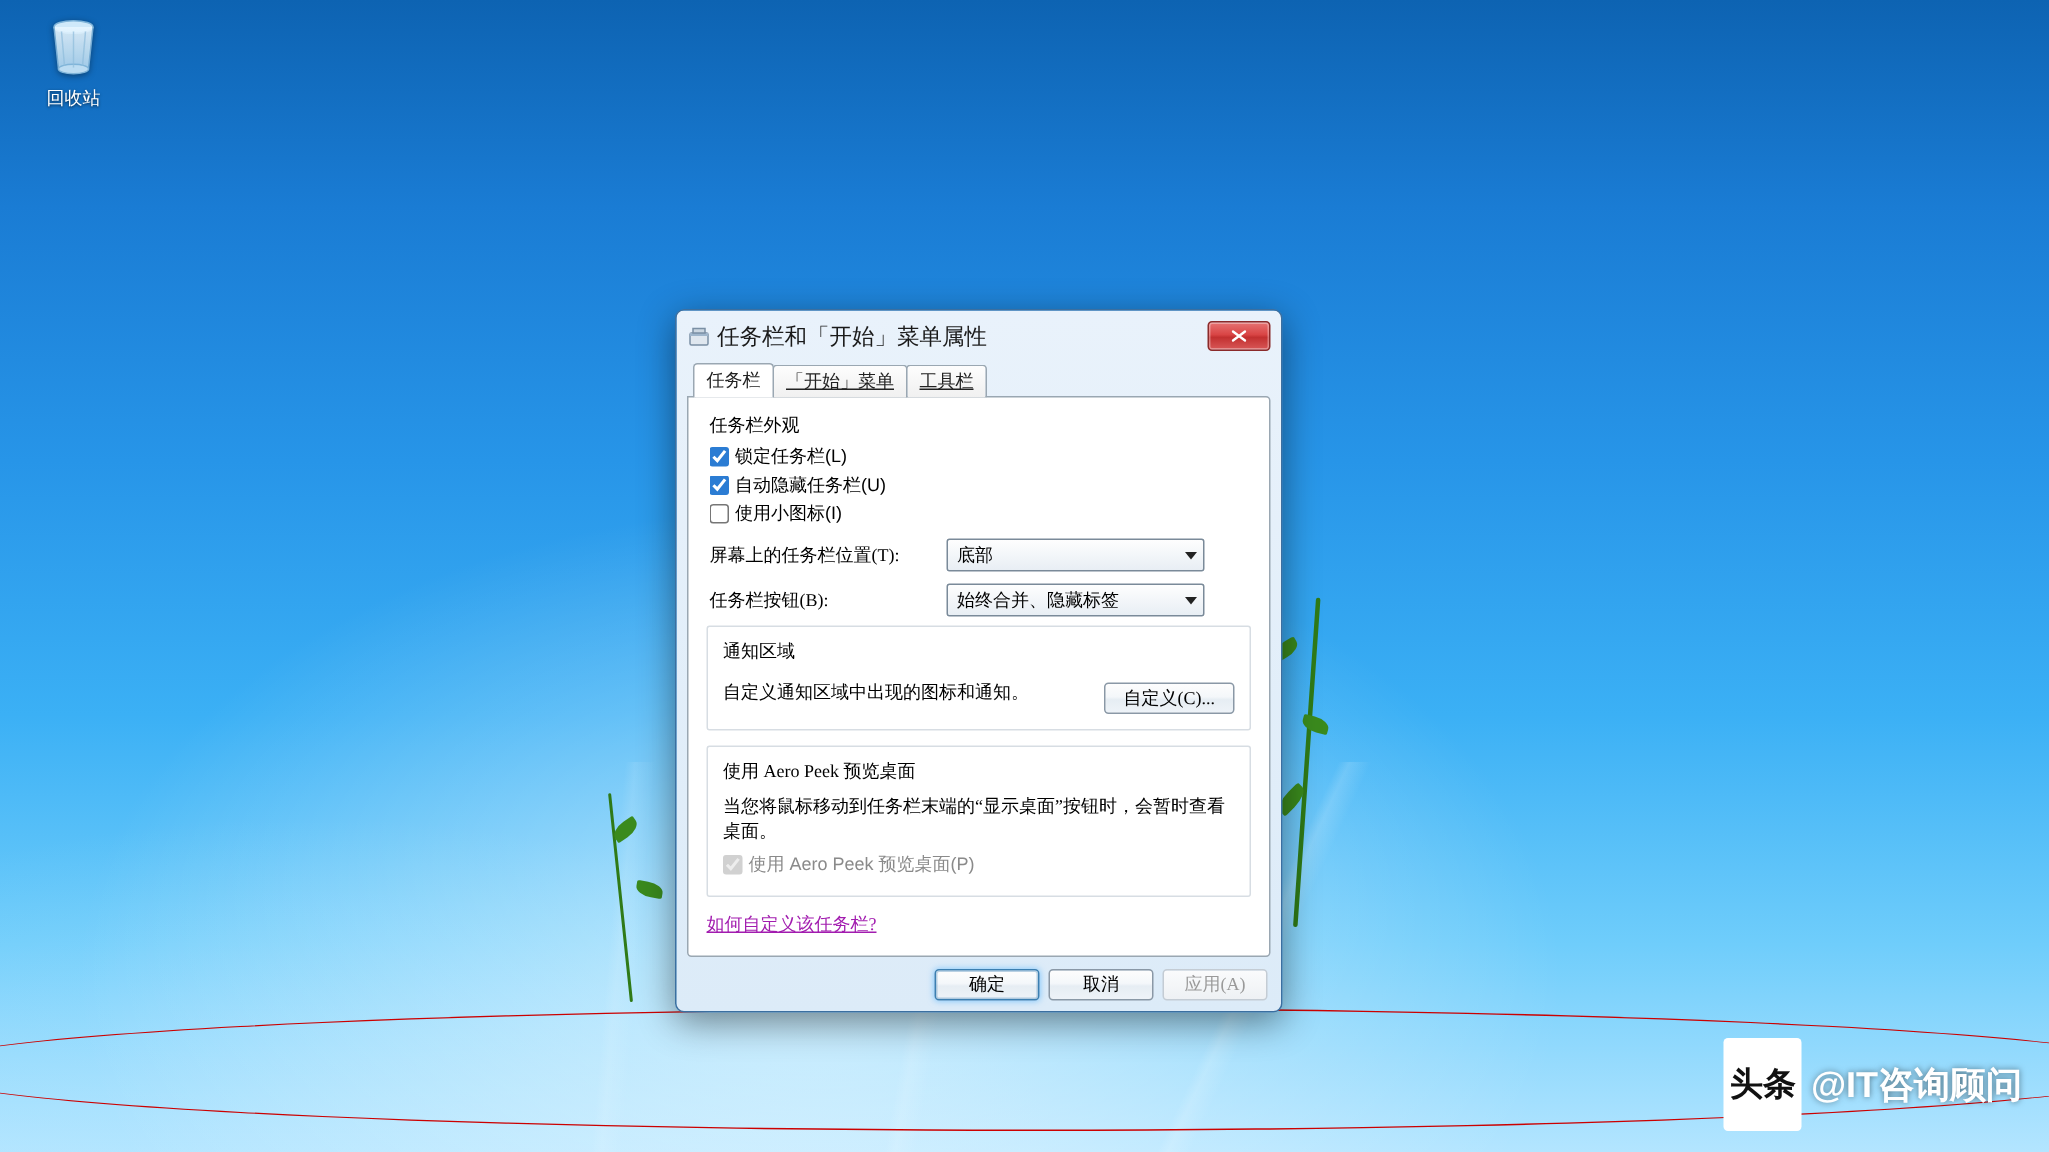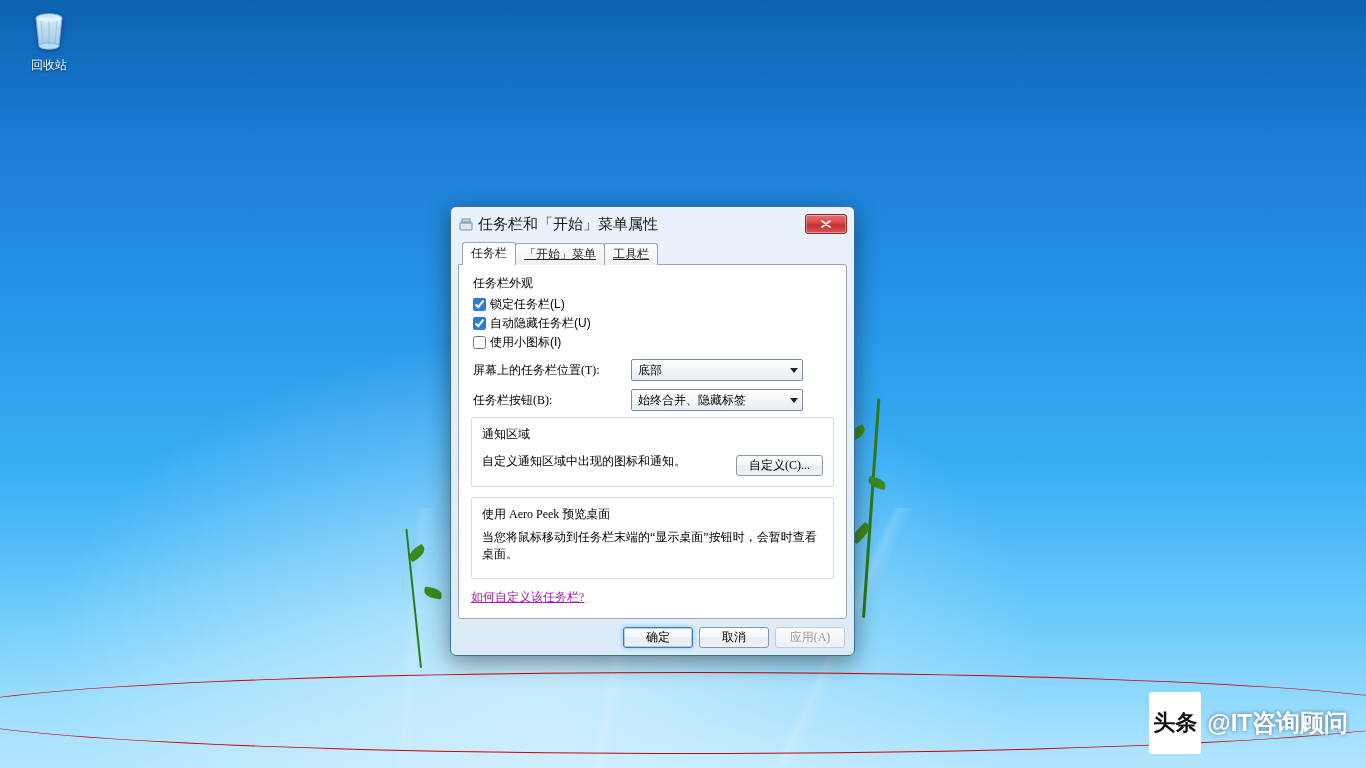--- a/index.html
+++ b/index.html
@@ -187,20 +187,24 @@
         <div class="legend" style="font-family:SimSun,serif;">通知区域</div>
         <div class="customize-row">
           <div class="note">自定义通知区域中出现的图标和通知。</div>
           <button class="btn" style="min-width:86px;margin-top:6px;">自定义(C)...</button>
         </div>
       </div>
 
       <div class="group">
         <div class="legend" style="font-family:SimSun,serif;">使用 Aero Peek 预览桌面</div>
         <div class="note">当您将鼠标移动到任务栏末端的“显示桌面”按钮时，会暂时查看桌面。</div>
+        <label class="chk disabled">
+          <input type="checkbox" checked="" disabled="" style="">
+          <span>使用 Aero Peek 预览桌面(P)</span>
+        </label>
       </div>
 
       <a href="#" class="link">如何自定义该任务栏?</a>
     </div>
 
     <div class="button-bar">
       <button class="btn default">确定</button>
       <button class="btn">取消</button>
       <button class="btn disabled">应用(A)</button>
     </div>

